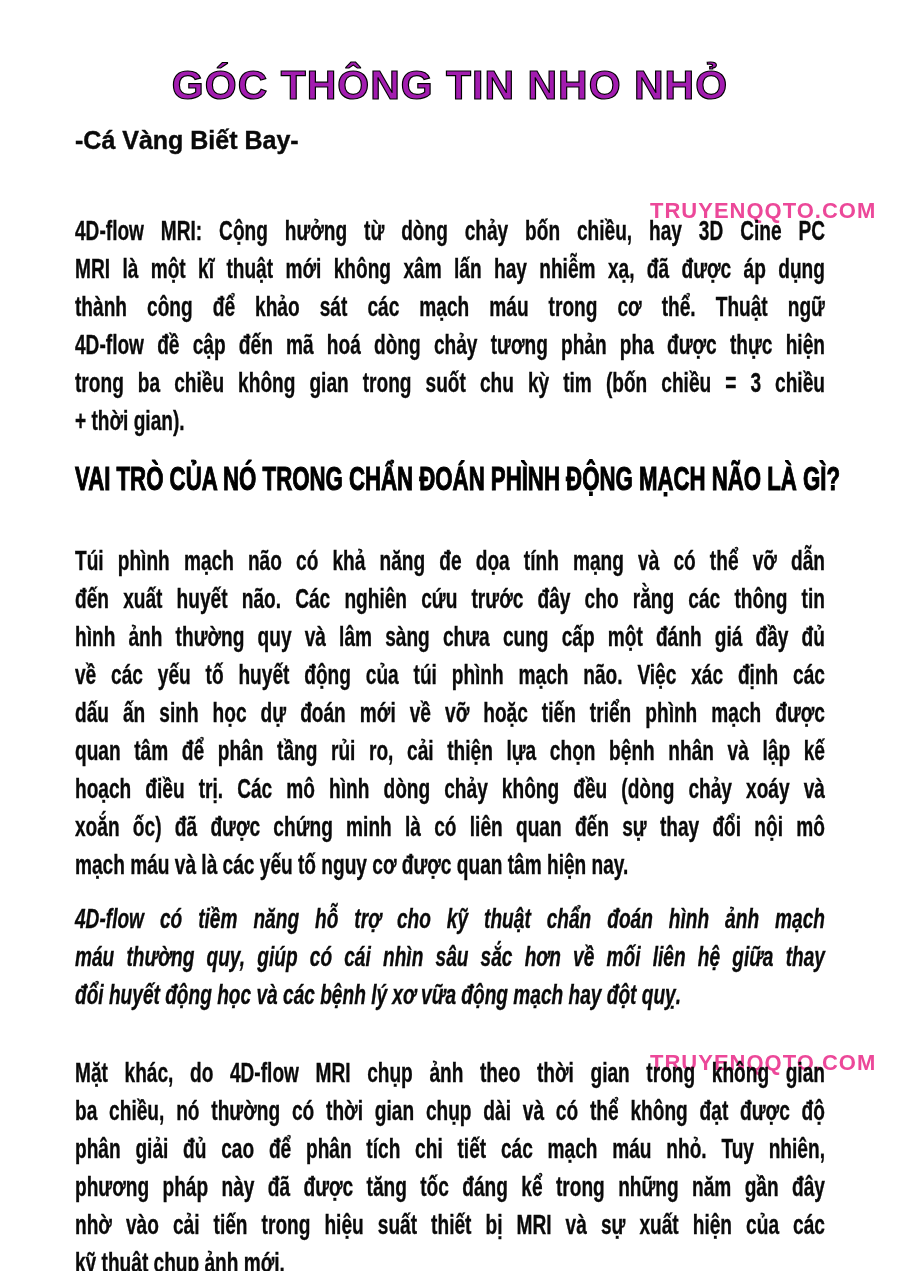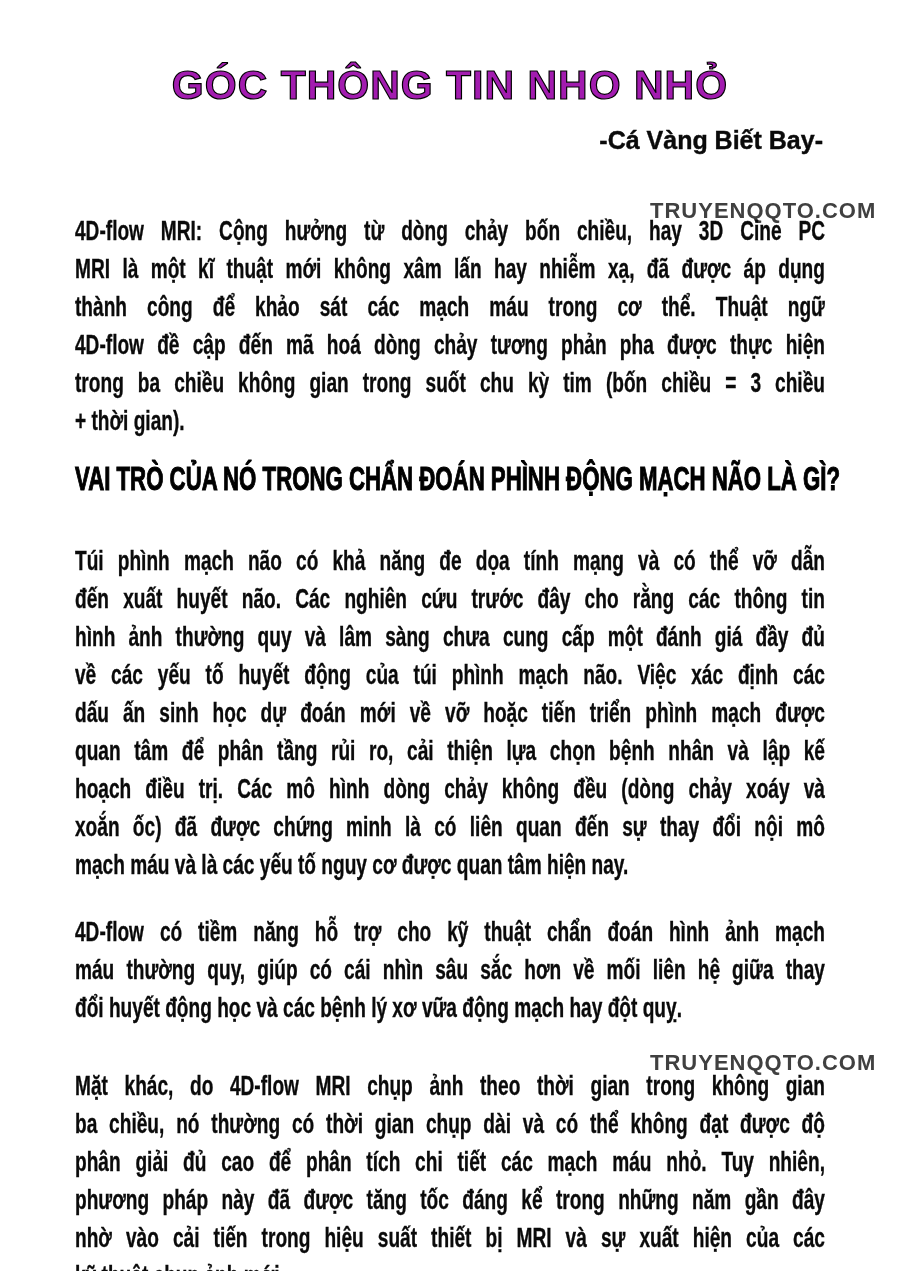--- a/index.html
+++ b/index.html
@@ -14,21 +14,21 @@
   .page {
     position: relative;
     width: 900px;
     height: 1271px;
     background: #ffffff;
   }
   .watermark {
     position: absolute;
     left: 650px;
     z-index: 0;
-    color: #404040;
+    color: #ec4899;
     font-weight: bold;
     font-size: 22px;
     letter-spacing: 1px;
     white-space: nowrap;
     font-family: "Liberation Sans", sans-serif;
   }
   .watermark.top { top: 198px; }
   .watermark.mid { top: 1050px; }
   .content {
     position: relative;
@@ -45,42 +45,41 @@
     font-size: 41px;
     line-height: 46px;
     font-weight: bold;
     color: #a21caf;
     letter-spacing: 1px;
     white-space: nowrap;
     -webkit-text-stroke: 1.2px #000;
   }
   .author {
     margin-top: 16px;
-    text-align: right;
     font-size: 25px;
     line-height: 32px;
     font-weight: bold;
     color: #0a0a0a;
     padding-right: 2px;
     -webkit-text-stroke: 0.4px #0a0a0a;
   }
   .para { color: #0a0a0a; }
   .para.p1 { margin-top: 56px; }
   .section-heading {
     margin-top: 18px;
     font-size: 34px;
     line-height: 40px;
     font-weight: bold;
     color: #000;
     white-space: nowrap;
     transform-origin: 0 0;
     -webkit-text-stroke: 1.1px #000;
   }
   .para.p2 { margin-top: 44px; }
-  .para.p3 { margin-top: 29px; }
+  .para.p3 { margin-top: 16px; font-style: italic; }
   .para.p4 { margin-top: 40px; }
   .pline {
     width: 1060px;
     font-size: 27px;
     line-height: 38px;
     height: 38px;
     font-weight: bold;
     text-align: justify;
     text-align-last: justify;
     transform: scaleX(0.7075);

